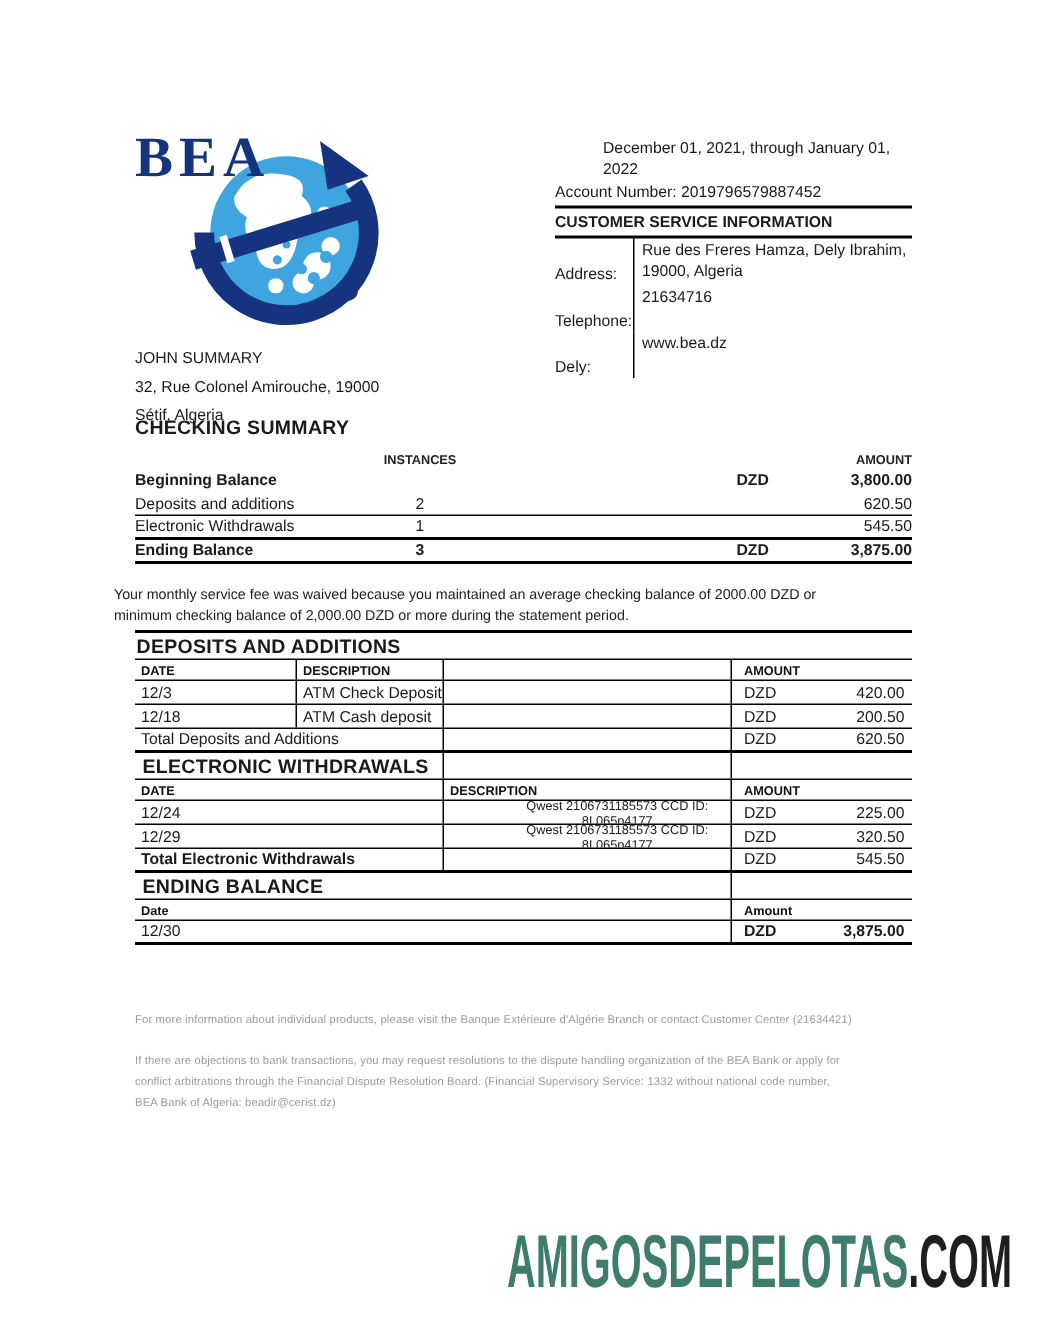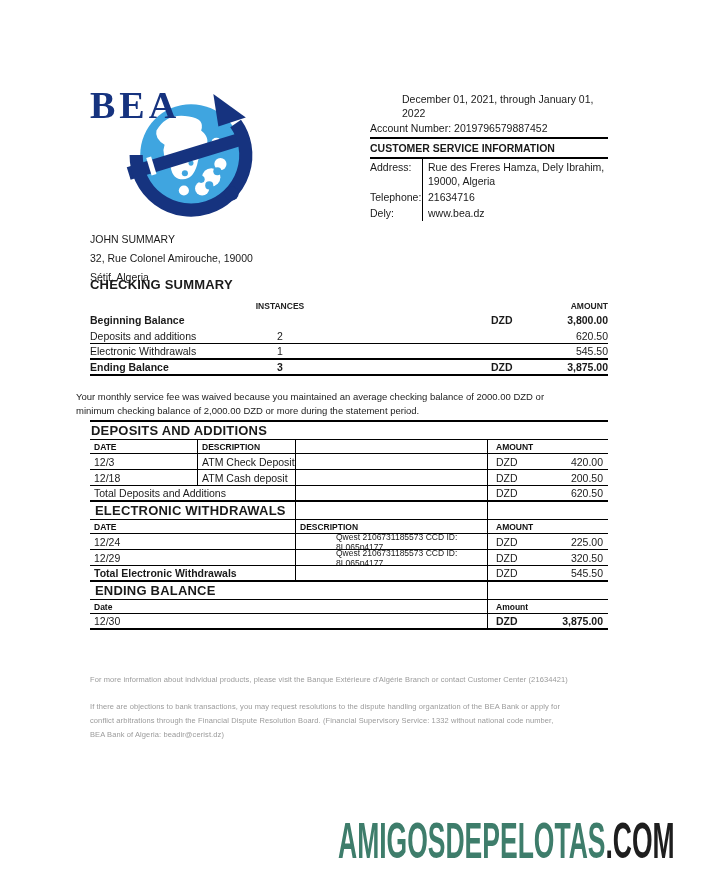--- a/index.html
+++ b/index.html
@@ -26,21 +26,21 @@
   .globe{position:absolute;left:38px;top:4px;}
   .fill-navy{fill:var(--logo-navy);}
   .fill-blue{fill:var(--logo-blue);}
   .stroke-navy{stroke:var(--logo-navy);fill:none;}
   
   .info{position:absolute;left:370px;top:92px;width:238px;font-size:10.5px;line-height:14px;}
   .info-period{margin-bottom:1px;margin-left:32px;}
   .info-account{padding-bottom:2px;border-bottom:2.5px solid var(--line);}
   .cs-title{font-weight:bold;padding:2px 0 2px;border-bottom:2px solid var(--line);}
   .cs-row{display:flex;}
-  .cs-label{width:52px;flex:0 0 52px;padding-top:1px;}
+  .cs-label{width:52px;flex:0 0 52px;padding-top:1px;margin-top:16px;}
   .cs-value{flex:1;border-left:1.5px solid var(--line);padding:1px 0 1px 5px;}
   
   .customer{position:absolute;left:90px;top:230px;font-size:10.5px;line-height:19px;}
   
   .summary{position:absolute;left:90px;top:277px;width:518px;}
   .summary-title{font-weight:bold;font-size:13px;letter-spacing:.2px;margin-bottom:7px;}
   .srow{display:flex;align-items:center;height:16px;font-size:10.5px;}
   .srow.head{height:13px;font-size:8.5px;font-weight:bold;color:#222;}
   .s-label{width:150px;}
   .s-inst{width:80px;text-align:center;}
@@ -54,21 +54,21 @@
   .notice{position:absolute;left:76px;top:390px;width:518px;font-size:9.5px;line-height:13.5px;color:#222;}
   
   .mtable{position:absolute;left:90px;top:420px;width:518px;border-top:2.5px solid var(--line);font-size:10.5px;}
   .mrow{display:flex;align-items:center;border-bottom:1.5px solid var(--line);height:16px;}
   .mrow.title{height:18px;border-bottom:1.5px solid var(--line);}
   .mrow.head{height:14px;}
   .mrow.total-thick{border-bottom:2.5px solid var(--line);}
   .m-title-text{font-weight:bold;font-size:13px;letter-spacing:.2px;padding-left:1px;}
   .hlbl{font-weight:bold;font-size:8.5px;color:#111;}
   .c{height:100%;display:flex;align-items:center;padding-left:4px;overflow:hidden;}
-  .bl{border-left:1.5px solid var(--line);}
+  .bl{border-left:1.5px solid var(--line);text-align:center;}
   .c-d1{width:107px;flex:0 0 107px;}
   .c-ds1{width:98px;flex:0 0 98px;}
   .c-f1{width:192px;flex:0 0 192px;}
   .c-amt{width:121px;flex:0 0 121px;justify-content:space-between;padding:0 5px 0 8px;}
   .c-d2{width:205px;flex:0 0 205px;}
   .c-ds2{width:192px;flex:0 0 192px;}
   .c-d3{width:397px;flex:0 0 397px;}
   .small-desc{font-size:8.5px;padding-left:40px;}
   .bold{font-weight:bold;}
   

